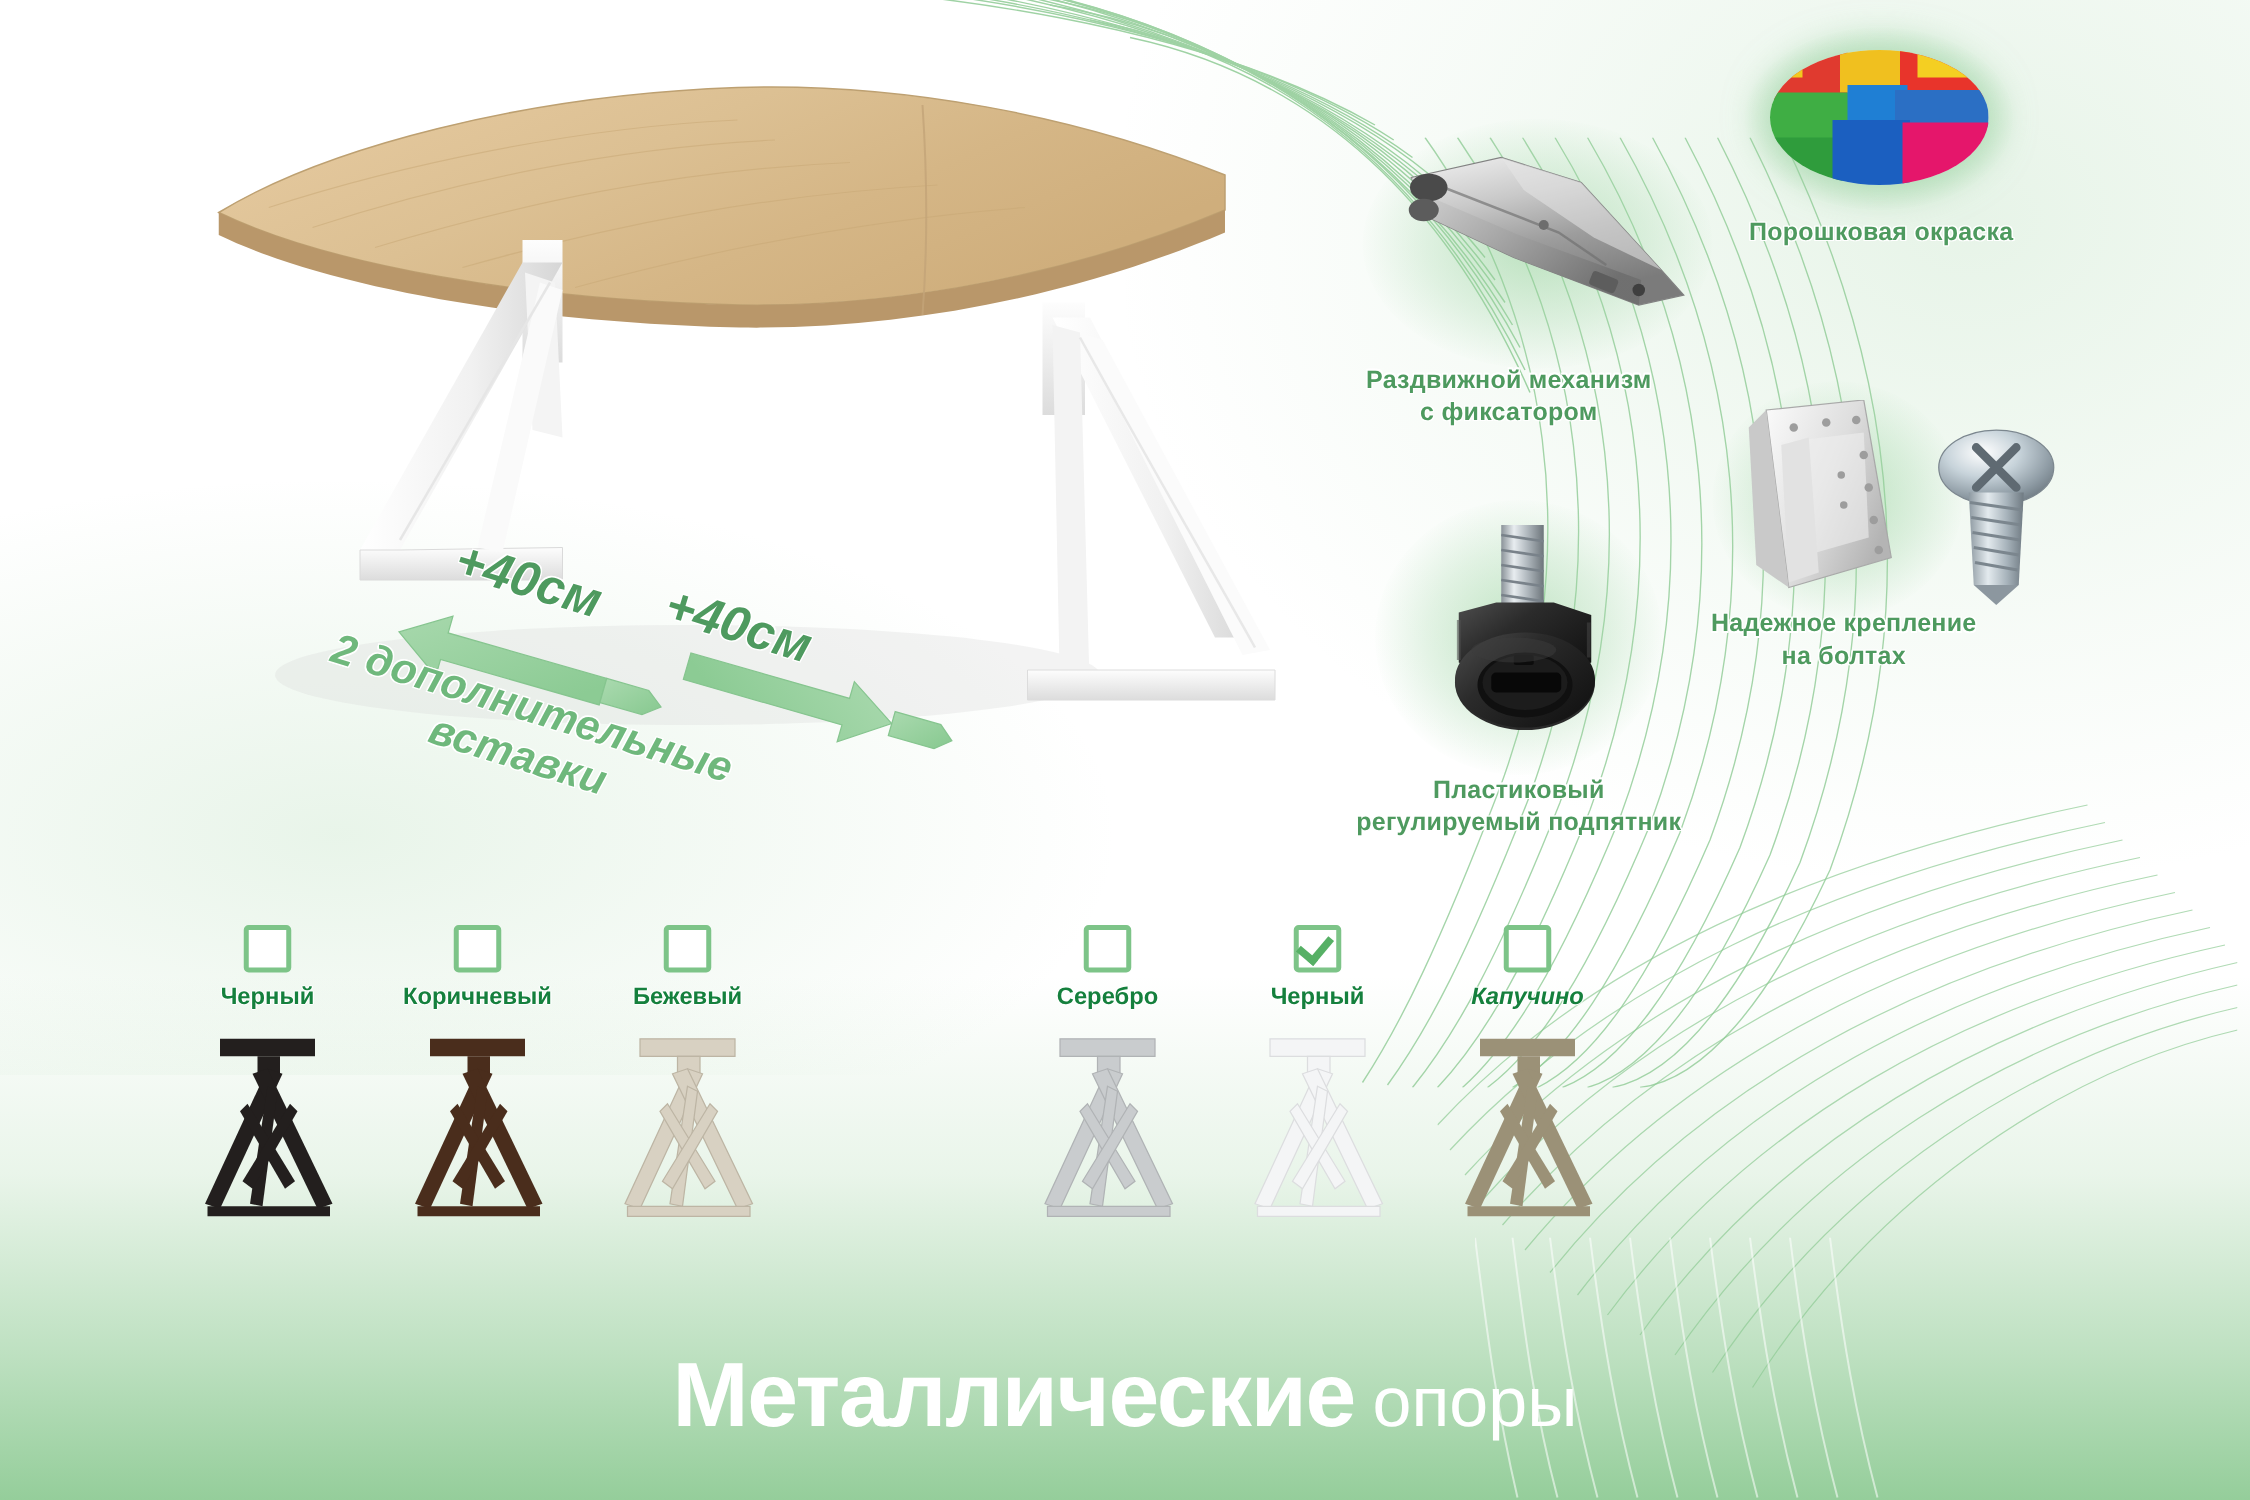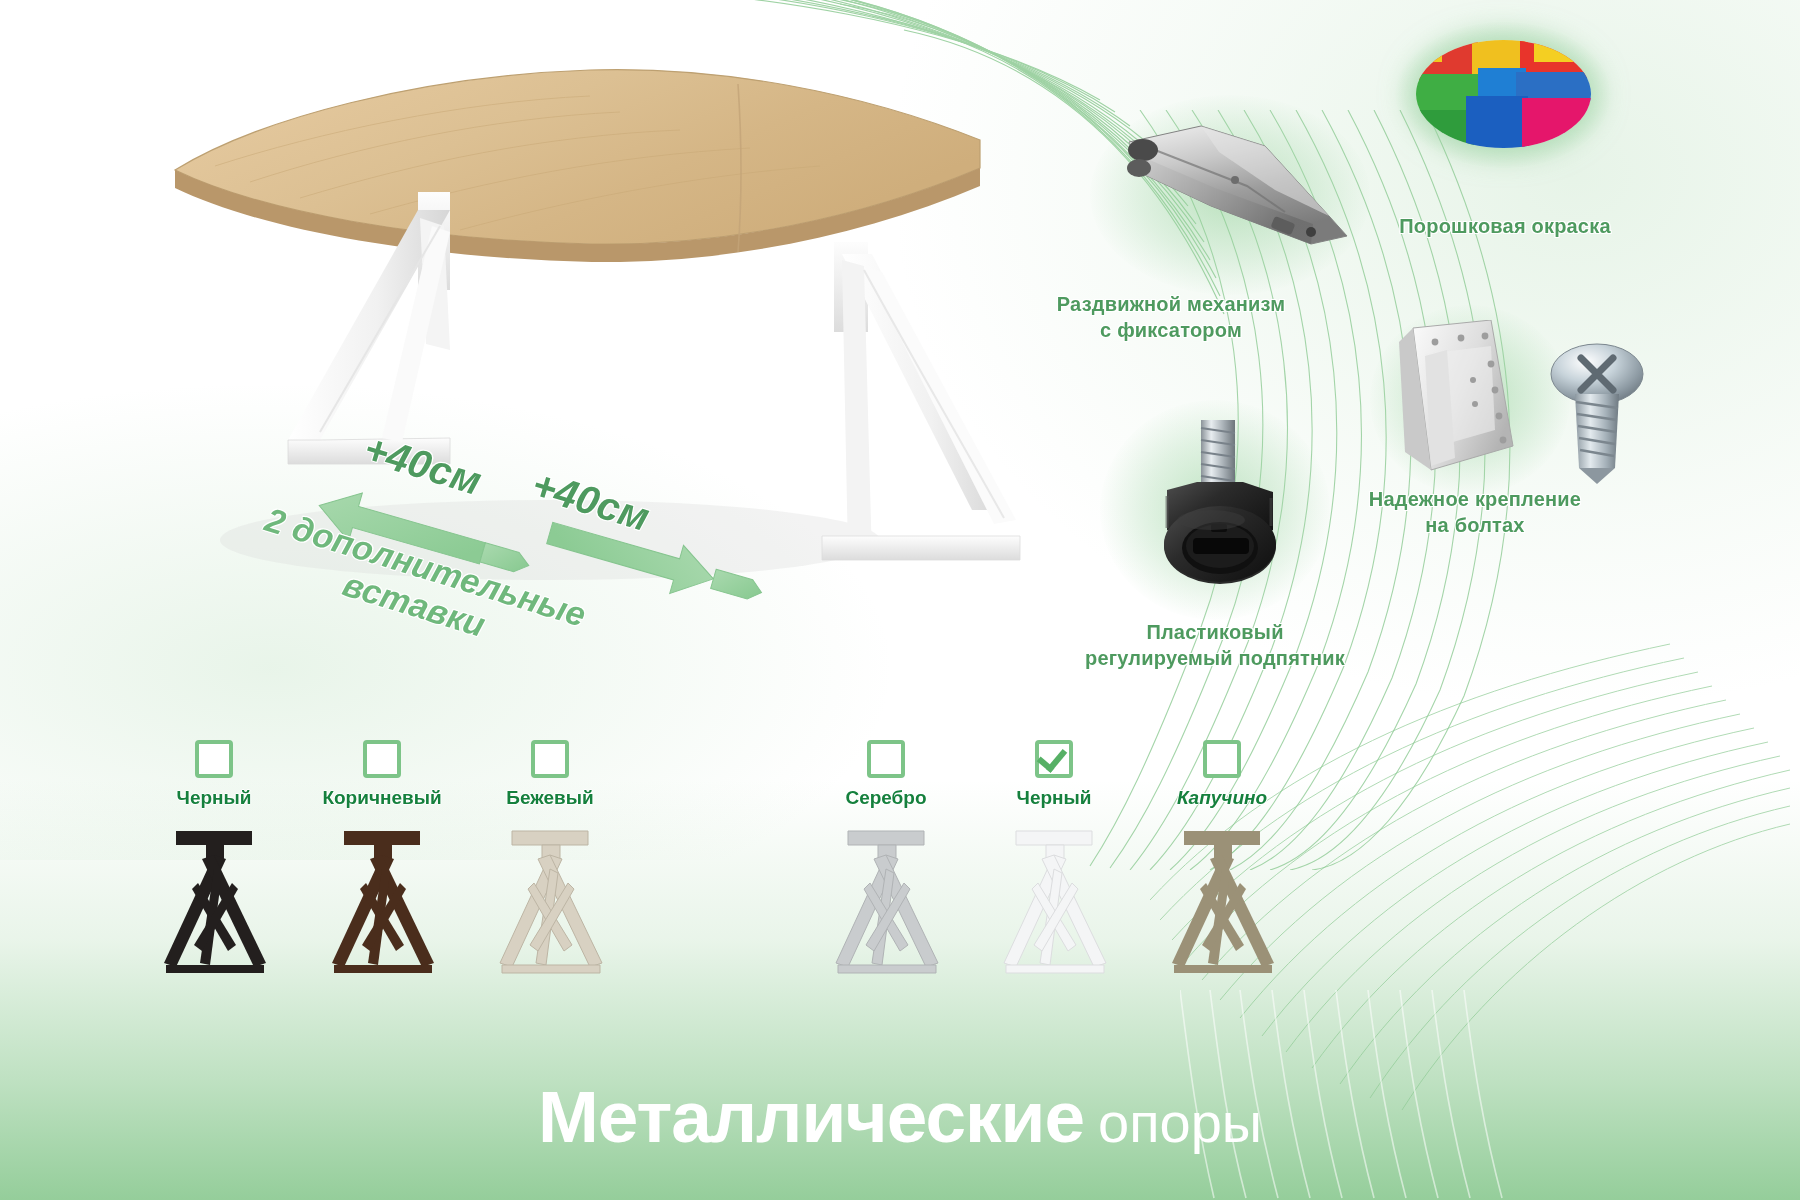--- a/index.html
+++ b/index.html
@@ -300,21 +300,21 @@
       <rect x="0" y="70" width="58" height="38" fill="#2f9c3c"></rect>
       <rect x="50" y="56" width="62" height="52" fill="#1b5fc0"></rect>
       <rect x="106" y="58" width="69" height="50" fill="#e5166b"></rect>
       <rect x="118" y="0" width="57" height="22" fill="#f4cf22"></rect>
       <rect x="0" y="0" width="26" height="22" fill="#f2c91e"></rect>
       <g opacity=".22">
         <rect x="0" y="0" width="175" height="108" fill="url(#noop)"></rect>
       </g>
     </svg>
   </div>
-  <div class="feat-label" style="left:1360px;top:174px;width:290px;margin-top:40px;">Порошковая окраска</div>
+  <div class="feat-label" style="left:1360px;top:174px;width:290px;">Порошковая окраска</div>
 
   <div class="glow" style="left:1090px;top:95px;width:280px;height:200px;"></div>
   <div class="photo" style="left:1115px;top:120px;">
     <svg width="250" height="140" viewBox="0 0 250 140">
       <defs>
         <linearGradient id="steel1" x1="0" y1="0" x2="0.4" y2="1">
           <stop offset="0%" stop-color="#f2f2f2"></stop>
           <stop offset="35%" stop-color="#c9c9c9"></stop>
           <stop offset="65%" stop-color="#9d9d9d"></stop>
           <stop offset="100%" stop-color="#7b7b7b"></stop>
@@ -329,21 +329,21 @@
       <path d="M 14 22 L 28 54 L 96 86 L 196 124 L 198 104 L 100 68 L 30 38 Z" fill="url(#steel2)" opacity=".95"></path>
       <path d="M 86 6 L 150 26 L 214 96 L 160 70 L 104 32 Z" fill="#e6e6e6" opacity=".55"></path>
       <path d="M 40 30 L 132 66 L 170 92" stroke="#6f6f6f" stroke-width="2" fill="none" opacity=".65"></path>
       <ellipse cx="28" cy="30" rx="15" ry="11" fill="#4a4a4a"></ellipse>
       <ellipse cx="24" cy="48" rx="12" ry="9" fill="#5c5c5c"></ellipse>
       <rect x="160" y="96" width="22" height="12" rx="3" fill="#5d5d5d" transform="rotate(22 160 96)"></rect>
       <circle cx="196" cy="112" r="5" fill="#3f3f3f"></circle>
       <circle cx="120" cy="60" r="4" fill="#6d6d6d"></circle>
     </svg>
   </div>
-  <div class="feat-label" style="left:1006px;top:292px;width:330px;">Раздвижной механизм
+  <div class="feat-label" style="left:1042px;top:292px;width:330px;">Раздвижной механизм
 с фиксатором</div>
 
   <div class="glow" style="left:1370px;top:305px;width:200px;height:190px;"></div>
   <div class="photo" style="left:1395px;top:320px;">
     <svg width="260" height="190" viewBox="0 0 260 190">
       <defs>
         <linearGradient id="brkt" x1="0" y1="0" x2="1" y2="0.6">
           <stop offset="0%" stop-color="#fbfbfb"></stop>
           <stop offset="55%" stop-color="#dedede"></stop>
           <stop offset="100%" stop-color="#b4b4b4"></stop>

